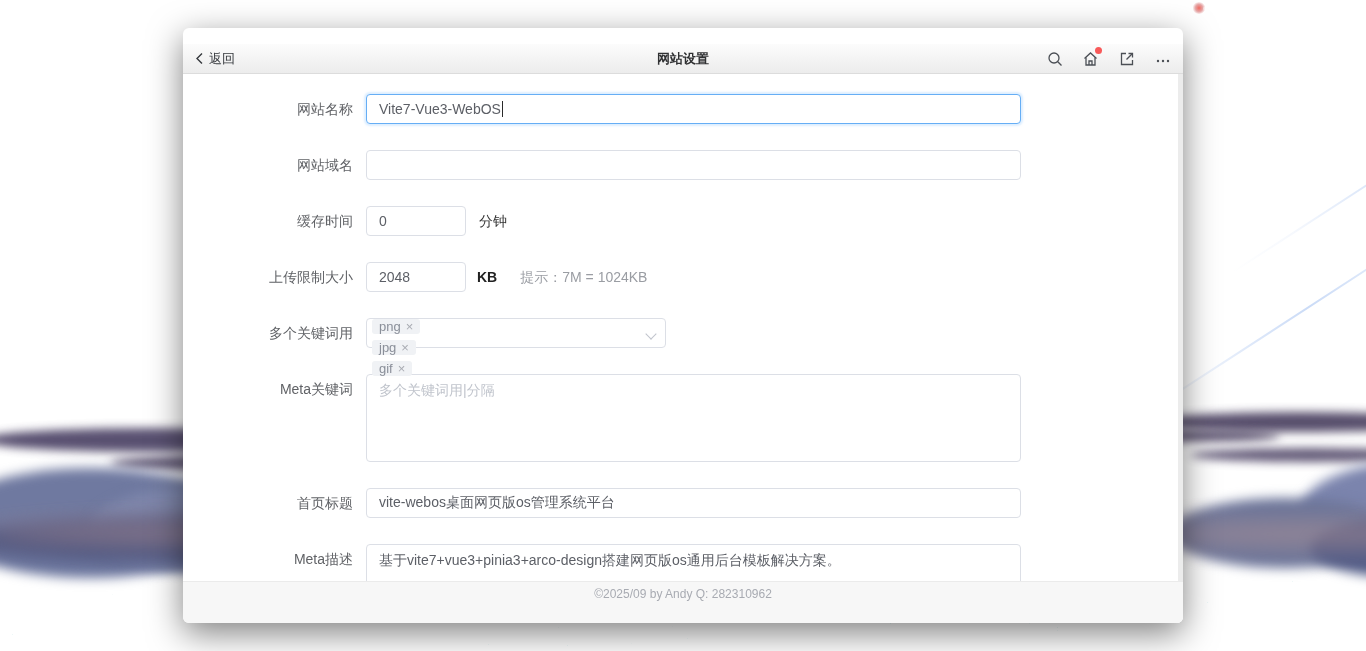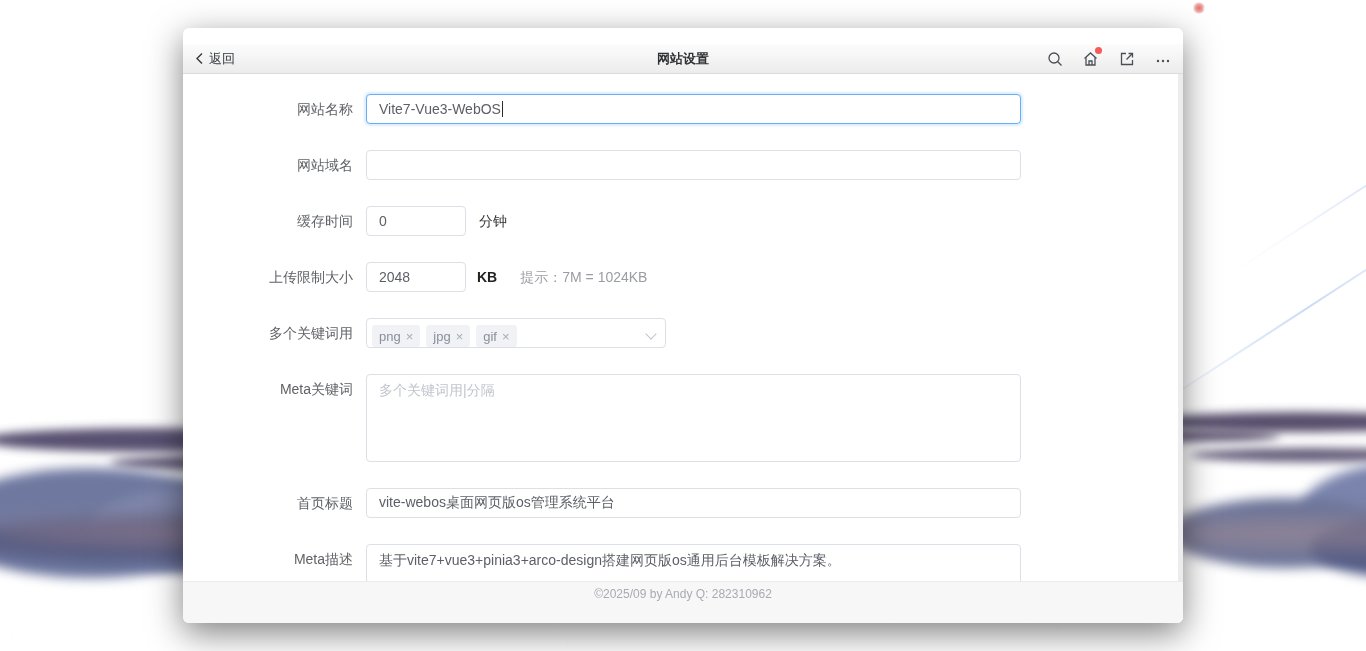--- a/index.html
+++ b/index.html
@@ -52,21 +52,21 @@
     font-family:"Liberation Sans","DejaVu Sans",sans-serif; }
   .ctl.wide { width:655px; }
   .ctl.small { width:100px; }
   .fake-input { display:flex; align-items:center; }
   .fake-input.focused { border-color:#66aef5; box-shadow:0 0 2px 2px rgba(64,158,255,.18); }
   .caret { display:inline-block; width:1px; height:16px; background:#2a2a2a; margin-left:1px; }
   .suffix { font-size:14px; color:#333; line-height:30px; margin-left:13px; }
   .suffix.bold { font-weight:700; color:#222; margin-left:11px; }
   .hint { font-size:14px; color:#9a9da3; line-height:30px; margin-left:23px; }
   .multiselect { position:relative; width:300px; height:30px; border:1px solid #dcdfe6;
-    border-radius:4px; display:flex; align-items:flex-end; gap:6px; padding:0 28px 0 5px; }
+    border-radius:4px; display:flex; align-items:flex-start; gap:6px; padding:0 28px 0 5px;flex-direction:column; }
   .tag { display:flex; align-items:center; gap:5px; height:22px; padding:0 7px;
     background:#f0f2f5; border-radius:3px; font-size:13px; color:#8a8f99; }
   .tag-x { color:#a8abb2; font-size:13px; cursor:default; line-height:1; }
   .chevron-down { position:absolute; right:9px; top:11px; width:9px; height:9px; }
   .chevron-down::before { content:""; position:absolute; left:0; top:0; width:7px; height:7px;
     border-right:1.5px solid #c0c4cc; border-bottom:1.5px solid #c0c4cc; transform:rotate(45deg); }
   textarea.ctl { height:88px; padding:5px 12px; line-height:20px; resize:none; }
   .ctl::placeholder { color:#c0c4cc; }
 
   .scroll-track { position:absolute; right:0; top:30px; bottom:25px; width:5px;

